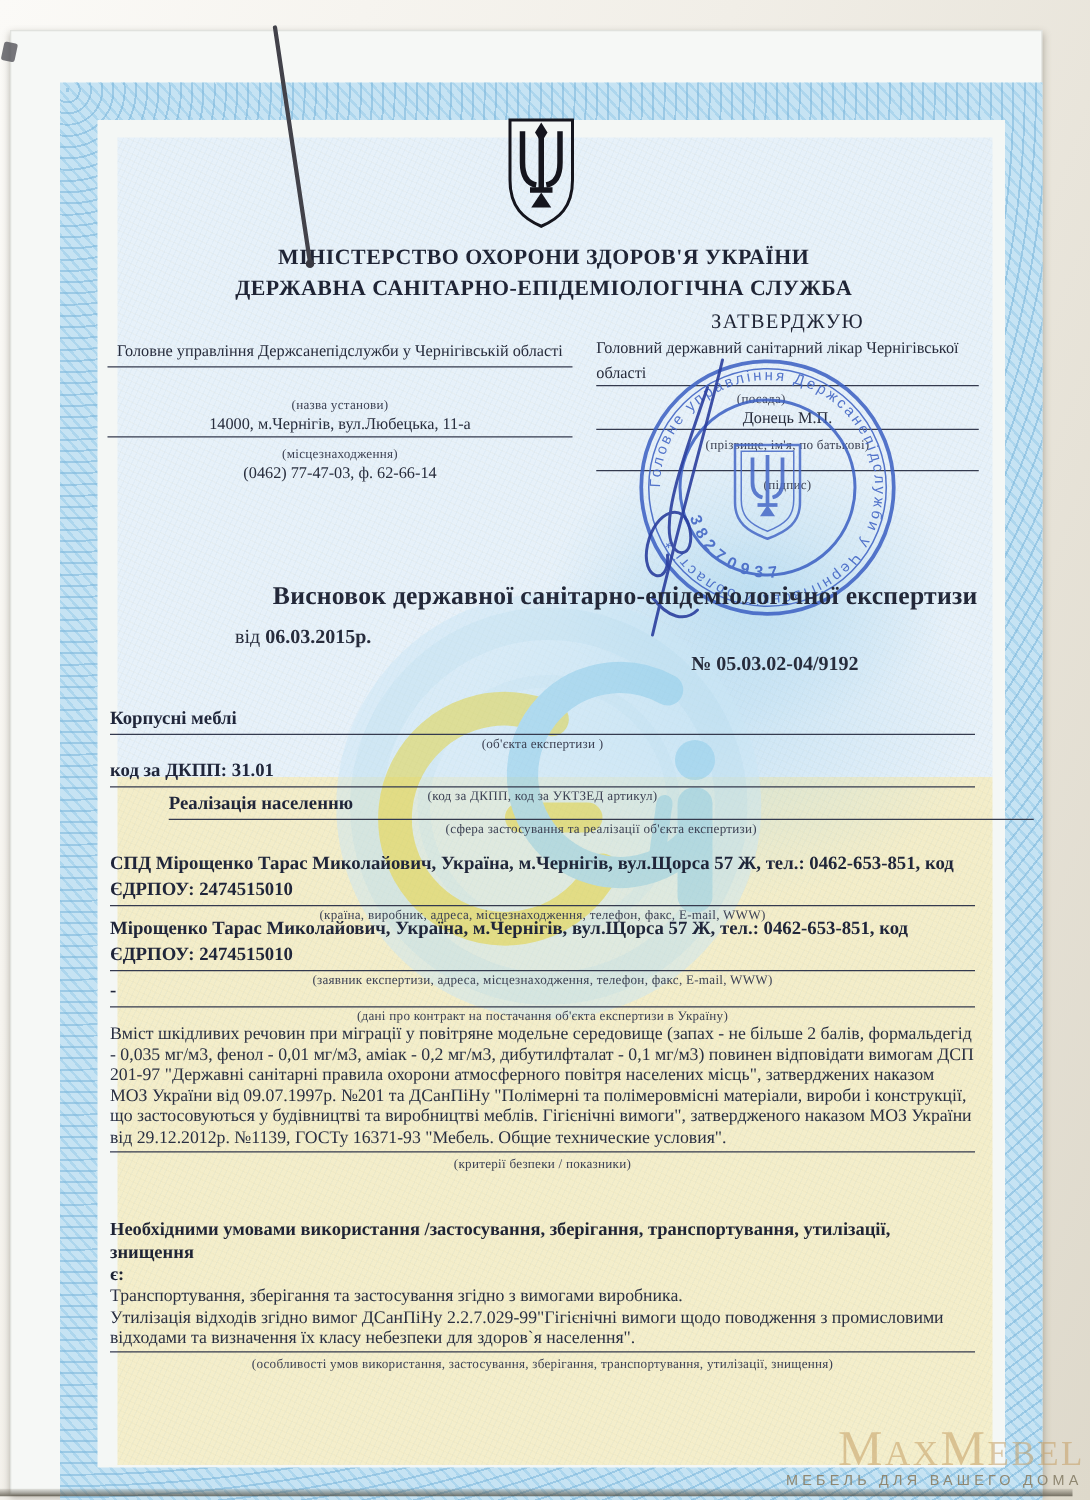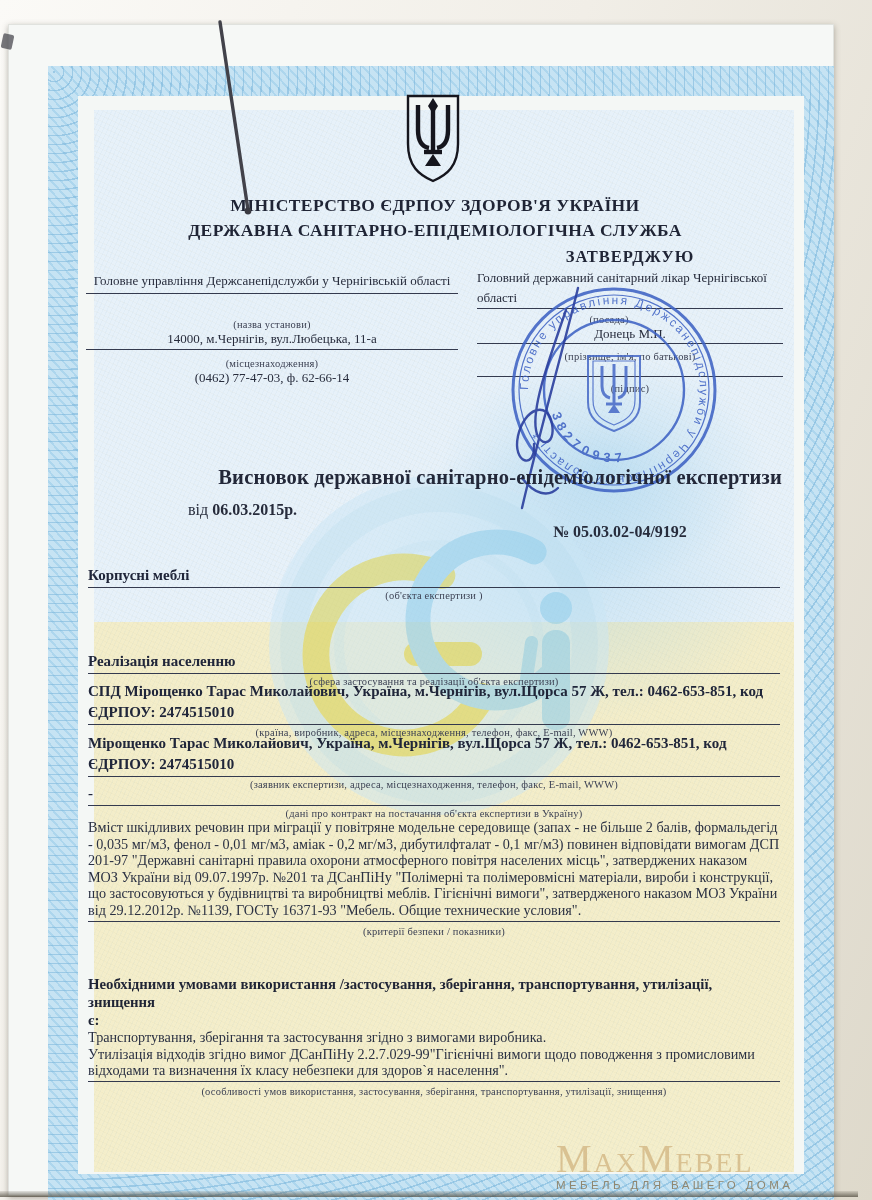--- a/index.html
+++ b/index.html
@@ -46,21 +46,21 @@
 
   
   .abs { position:absolute; }
   .bold { font-weight:bold; }
   .cap { font-size:10.5px; color:#3d4254; text-align:center; letter-spacing:.2px; padding-top:2px; }
 
   .ministry { left:88px; top:193px; width:694px; text-align:center;
               font-weight:bold; font-size:17.5px; line-height:25px; letter-spacing:.4px; color:#1f2435; }
 
   .approve { left:477px; top:247px; width:306px; text-align:center;
-             font-weight:bold; font-size:16.5px; letter-spacing:1px; color:#1f2435; }
+             font-weight:normal; font-size:16.5px; letter-spacing:1px; color:#1f2435; }
 
   .col-block { font-size:13px; color:#272c3c; }
   .office-name { left:86px; top:271px; width:372px; text-align:center; line-height:19.5px; border-bottom:1.5px solid #343a4e; padding-bottom:2px; }
   .office-name-cap { left:86px; top:317px; width:372px; }
   .office-addr { left:86px; top:331px; width:372px; text-align:center; border-bottom:1.5px solid #343a4e; padding-bottom:2px; }
   .office-addr-cap { left:86px; top:356px; width:372px; }
   .office-phone { left:86px; top:370px; width:372px; text-align:center; }
 
   .appr-pos { left:477px; top:268px; width:306px; line-height:19.5px; border-bottom:1.5px solid #343a4e; padding-bottom:1px; }
   .appr-pos-cap { left:456px; top:312px; width:306px; }
@@ -78,21 +78,21 @@
   .frow { left:88px; width:692px; }
   .frow .val { font-weight:bold; font-size:15px; line-height:21px; color:#20263a;
                border-bottom:1.5px solid #343a4e; padding-bottom:1px; }
 
   .para { left:88px; width:692px; font-size:14.2px; line-height:16.6px; color:#2a3042; }
   .para .hd { font-weight:bold; font-size:14.8px; line-height:18px; color:#1f2435; }
   .para .bd { border-bottom:1.5px solid #343a4e; padding-bottom:2px; }
   .pre { white-space:pre-line; }
 
   
-  .brand { left:556px; top:1140px; width:312px; }
+  .brand { left:556px; top:1140px; width:312px; text-align:right; }
   .brand-name { font-family:"Liberation Serif", serif; font-variant:small-caps;
                 font-size:40px; line-height:38px; letter-spacing:2px; color:rgba(196,158,100,.55); }
   .brand-tag { font-family:"Liberation Sans", sans-serif; font-size:11.5px; letter-spacing:3.4px;
                color:#8f8771; margin-top:1px; padding-right:2px; }
 
   .bottom-edge { position:absolute; left:0; top:1191px; width:858px; height:6px;
                  background:linear-gradient(180deg, rgba(110,104,90,.15), rgba(80,75,62,.75)); }
   .corner-mark { position:absolute; left:2px; top:34px; width:11px; height:15px;
                  background:#4a4a50; transform:rotate(12deg); opacity:.75; border-radius:2px; }
 
@@ -138,21 +138,21 @@
       <path d="M30,12 V60"></path>
       <path d="M15,13 V38 Q15,54 26,56"></path>
       <path d="M45,13 V38 Q45,54 34,56"></path>
       <path d="M21,60 H39"></path>
     </g>
     <path d="M30,6 l5,8 -5,8 -5,-8 Z" fill="#15151d"></path>
     <path d="M30,62 l-8,12 h16 Z" fill="#15151d"></path>
   </svg>
 
   <div class="abs ministry">
-    <div>МІНІСТЕРСТВО ЄДРПОУ ЗДОРОВ'Я УКРАЇНИ</div>
+    <div>МІНІСТЕРСТВО ОХОРОНИ ЗДОРОВ'Я УКРАЇНИ</div>
     <div>ДЕРЖАВНА САНІТАРНО-ЕПІДЕМІОЛОГІЧНА СЛУЖБА</div>
   </div>
 
   <div class="abs approve">ЗАТВЕРДЖУЮ</div>
 
   <div class="abs col-block office-name">Головне управління Держсанепідслужби у Чернігівській області</div>
   <div class="abs cap office-name-cap">(назва установи)</div>
   <div class="abs col-block office-addr">14000, м.Чернігів, вул.Любецька, 11-а</div>
   <div class="abs cap office-addr-cap">(місцезнаходження)</div>
   <div class="abs col-block office-phone">(0462) 77-47-03, ф. 62-66-14</div>
@@ -204,21 +204,25 @@
   <div class="abs date-line">
     <span>від</span>
     <span class="bold">06.03.2015р.</span>
   </div>
   <div class="abs num-line">№ 05.03.02-04/9192</div>
 
   <div class="abs frow" style="top:565px;font-family:Liberation Serif, serif;">
     <div class="val">Корпусні меблі</div>
     <div class="cap">(об'єкта експертизи )</div>
   </div>
-  <div class="abs frow" style="top:651px;">
+  <div class="abs frow" style="top:607px;">
+    <div class="val">код за ДКПП: 31.01</div>
+    <div class="cap">(код за ДКПП, код за УКТЗЕД артикул)</div>
+  </div>
+  <div class="abs frow" style="top:633px;margin-left:47px;">
     <div class="val">Реалізація населенню</div>
     <div class="cap">(сфера застосування та реалізації об'єкта експертизи)</div>
   </div>
   <div class="abs frow" style="top:681px;">
     <div class="val">СПД Мірощенко Тарас Миколайович, Україна, м.Чернігів, вул.Щорса 57 Ж, тел.: 0462-653-851, код ЄДРПОУ: 2474515010</div>
     <div class="cap">(країна, виробник, адреса, місцезнаходження, телефон, факс, E-mail, WWW)</div>
   </div>
   <div class="abs frow" style="top:733px;">
     <div class="val">Мірощенко Тарас Миколайович, Україна, м.Чернігів, вул.Щорса 57 Ж, тел.: 0462-653-851, код ЄДРПОУ: 2474515010</div>
     <div class="cap">(заявник експертизи, адреса, місцезнаходження, телефон, факс, E-mail, WWW)</div>

